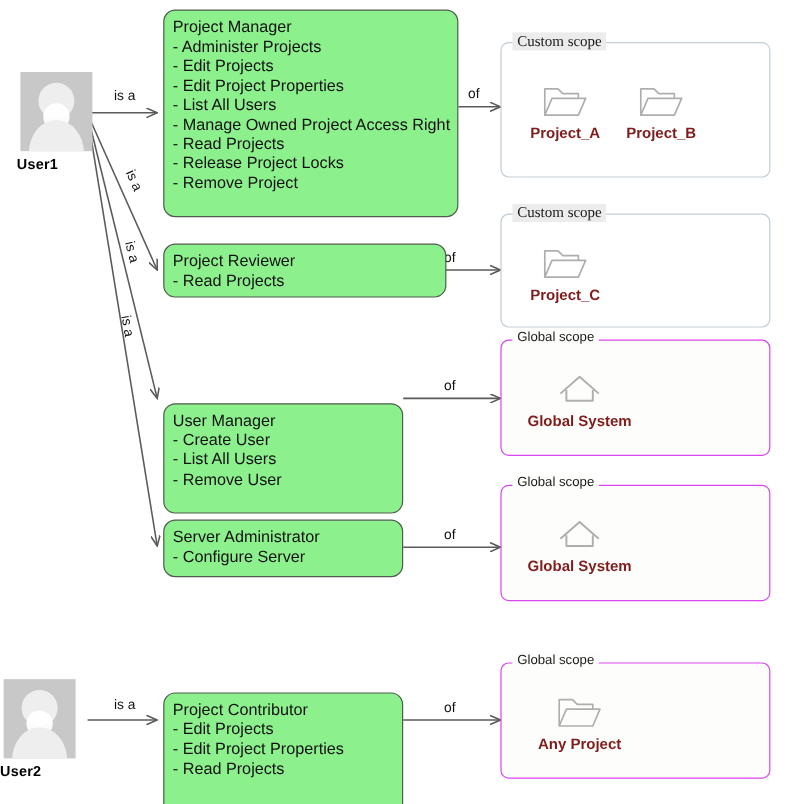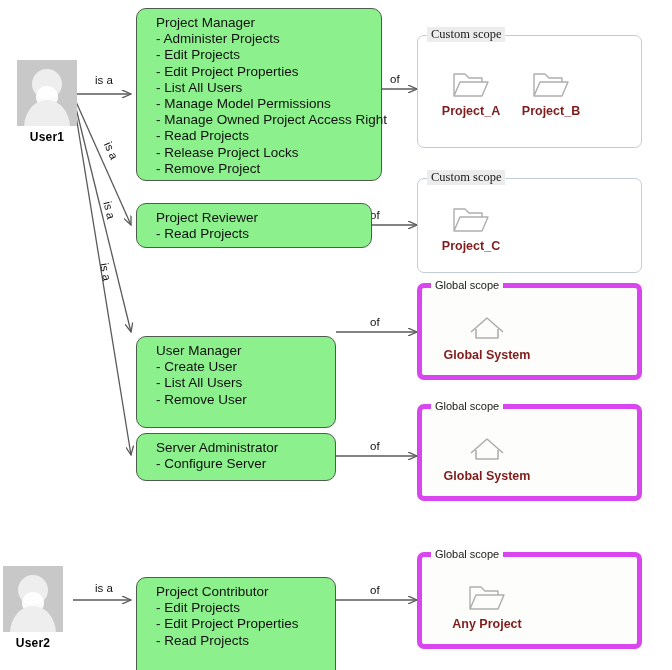--- a/index.html
+++ b/index.html
@@ -24,21 +24,21 @@
     top: 0;
     width: 672px;
     height: 670px;
     pointer-events: none;
   }
 
   
   .actor {
     position: absolute;
     width: 66px;
-    text-align: center;
+    text-align: left;
   }
   .actor-avatar {
     width: 60px;
     height: 66px;
     margin: 0 auto;
     background: #c8c8c8;
     position: relative;
     overflow: hidden;
   }
   .avatar-head {
@@ -80,42 +80,42 @@
     letter-spacing: 0.2px;
   }
 
   
   .role-box {
     position: absolute;
     box-sizing: border-box;
     background: #8cf08c;
     border: 1.2px solid #4d5c4d;
     border-radius: 10px;
-    padding: 6px 8px 6px 19px;
+    padding: 6px 8px 6px 7px;
     font-size: 13.5px;
     line-height: 16.2px;
     color: #111111;
     white-space: nowrap;
   }
   .role-box .role-line {
     display: block;
   }
 
   
   .scope-box {
     position: absolute;
     box-sizing: border-box;
     border-radius: 7px;
     background: #ffffff;
   }
   .scope-box.custom {
     border: 1px solid #c2cdd6;
   }
   .scope-box.global {
-    border: 5px solid #d946ef;
+    border: 1px solid #d946ef;
     background: #fdfdfb;
   }
   .scope-legend {
     position: absolute;
     top: -9px;
     left: 9px;
     padding: 0 4px;
     color: #1a1a1a;
     white-space: nowrap;
   }
@@ -219,21 +219,20 @@
     </div>
     <div class="actor-label">User2</div>
   </div>
 
   <div class="role-box" style="left:136px; top:8px; width:246px; height:173px;">
     <span class="role-line">Project Manager</span>
     <span class="role-line">- Administer Projects</span>
     <span class="role-line">- Edit Projects</span>
     <span class="role-line">- Edit Project Properties</span>
     <span class="role-line">- List All Users</span>
-    <span class="role-line">- Manage Model Permissions</span>
     <span class="role-line">- Manage Owned Project Access Right</span>
     <span class="role-line">- Read Projects</span>
     <span class="role-line">- Release Project Locks</span>
     <span class="role-line">- Remove Project</span>
   </div>
 
   <div class="role-box" style="left:136px; top:203px; width:236px; height:45px;">
     <span class="role-line">Project Reviewer</span>
     <span class="role-line">- Read Projects</span>
   </div>

